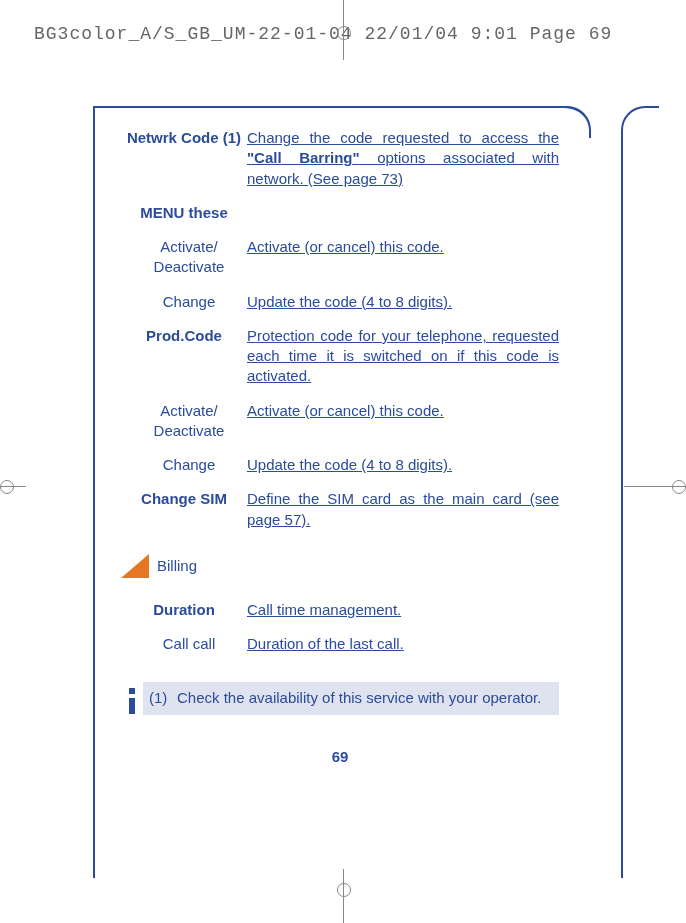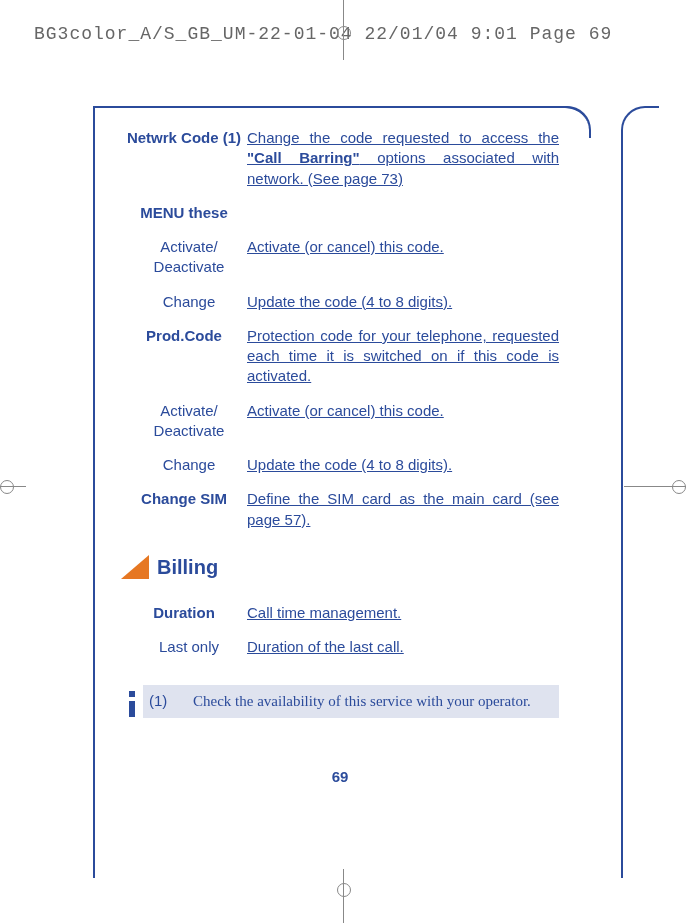--- a/index.html
+++ b/index.html
@@ -67,33 +67,33 @@
     
     .row { display: flex; margin-bottom: 14px; }
     .label-col { flex: 0 0 126px; text-align: center; }
     .label-sub { padding-left: 10px; }
     .desc-col { flex: 1; text-align: justify; text-decoration: underline; }
     .bold { font-weight: bold; }
     
     .section-title-row { display: flex; align-items: center; margin: 24px 0 22px 0; }
     .tri-icon { width: 28px; height: 24px; margin-right: 8px; }
     .tri-icon svg { display: block; }
-    .section-title { font-weight: bold; color: #2b4b9b; font-size: 20px; }
+    .section-title { font-weight: normal; color: #2b4b9b; font-size: 15px; }
 
     .footnote-box { position: relative; margin-top: 28px; padding: 6px 8px 6px 48px; background: #dfe3ef; color: #2b4b9b; font-size: 15px; text-align: justify; }
     .footnote-box::before {
       content: "";
       position: absolute; left: 0; top: 0; bottom: 0; width: 22px; background: #ffffff;
     }
     .info-icon { position: absolute; left: 6px; top: 4px; width: 10px; height: 30px; }
     .info-icon svg { display: block; }
     .footnote-text { display: block; padding-left: 8px; }
     .footnote-num { position: absolute; left: 28px; top: 6px; }
     
-    .page-num { text-align: center; font-weight: bold; color: #2b4b9b; margin-top: 49px; font-size: 15px; }
+    .page-num { text-align: center; font-weight: bold; color: #2b4b9b; margin-top: 32px; font-size: 15px; }
   </style>
 </head>
 <body>
 
 <div class="header-slug">BG3color_A/S_GB_UM-22-01-04  22/01/04  9:01  Page 69</div>
 
 <div class="crop-top"></div>
 <div class="crop-bottom"></div>
 <div class="crop-left"></div>
 <div class="crop-right"></div>
@@ -145,31 +145,31 @@
       </span>
       <span class="section-title">Billing</span>
     </div>
 
     <div id="billing-items">
         <div class="row">
           <div class="label-col bold">Duration</div>
           <div class="desc-col">Call time management.</div>
         </div>
         <div class="row">
-          <div class="label-col label-sub">Last only</div>
+          <div class="label-col label-sub">Call call</div>
           <div class="desc-col">Duration of the last call.</div>
         </div>
       </div>
 
     <div class="footnote-box">
       <span class="info-icon">
         <svg width="10" height="30" viewBox="0 0 10 30">
           <rect x="2" y="2" width="6" height="6" fill="#2b4b9b"></rect>
           <rect x="2" y="12" width="6" height="16" fill="#2b4b9b"></rect>
         </svg>
       </span>
       <span class="footnote-num">(1)</span>
-      <span class="footnote-text" style="margin-left:16px;font-family:Liberation Serif, serif;">Check the availability of this service with your operator.</span>
+      <span class="footnote-text" style="">Check the availability of this service with your operator.</span>
     </div>
 
     <div class="page-num">69</div>
   </div>
 </div>
 
 </body></html>

